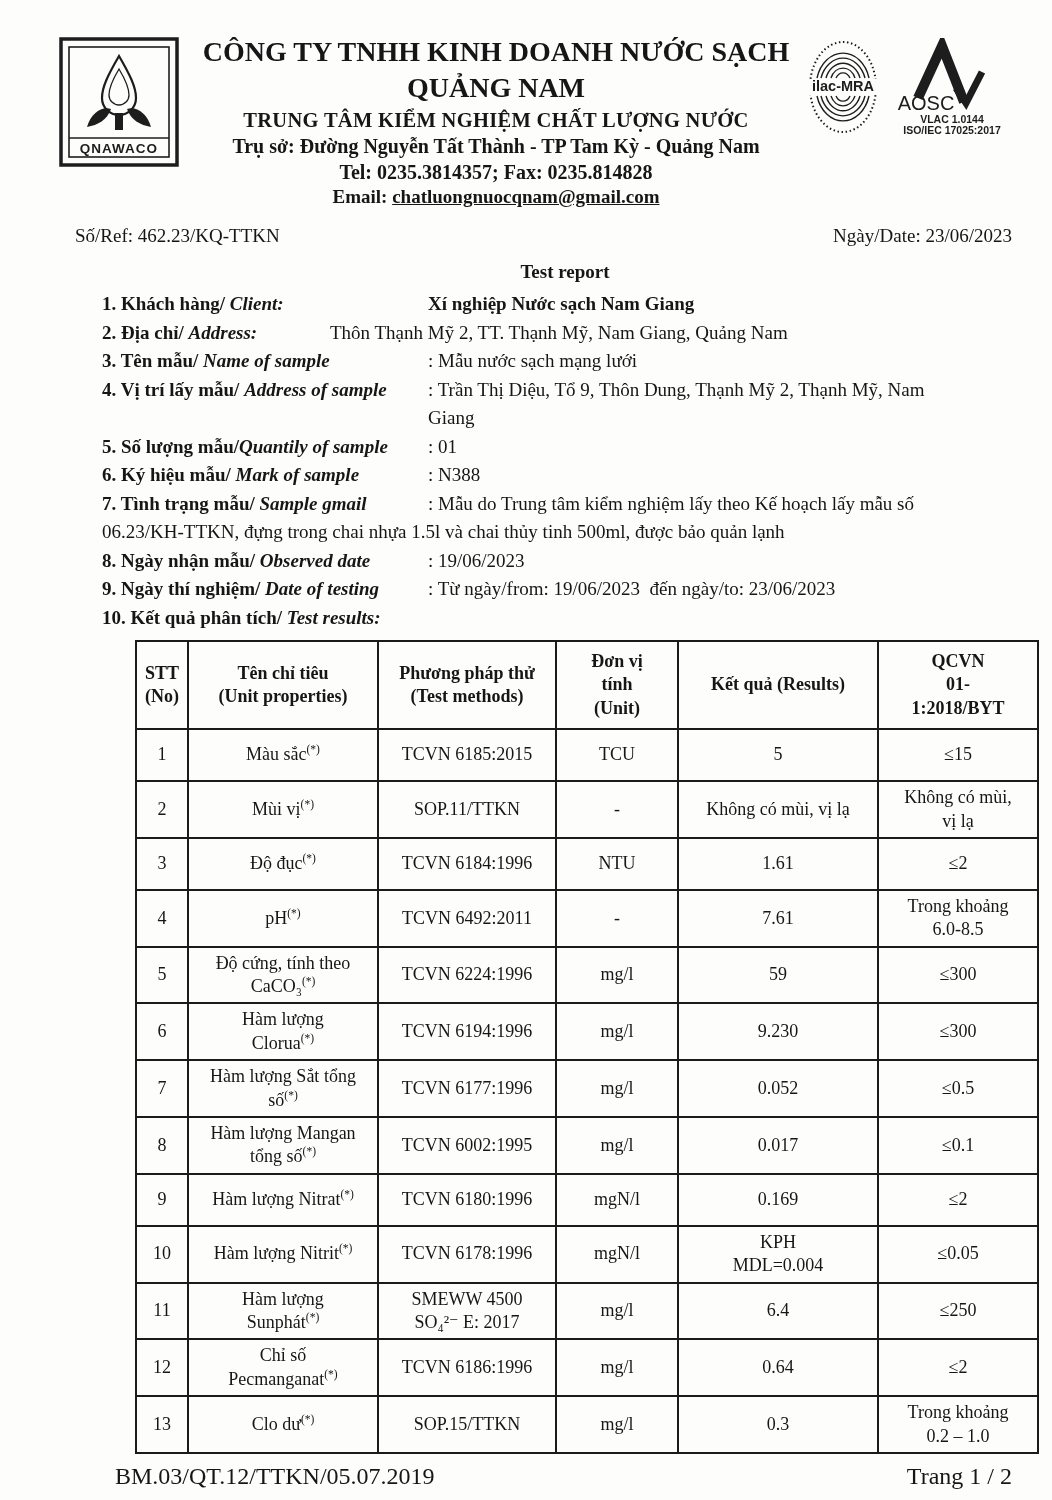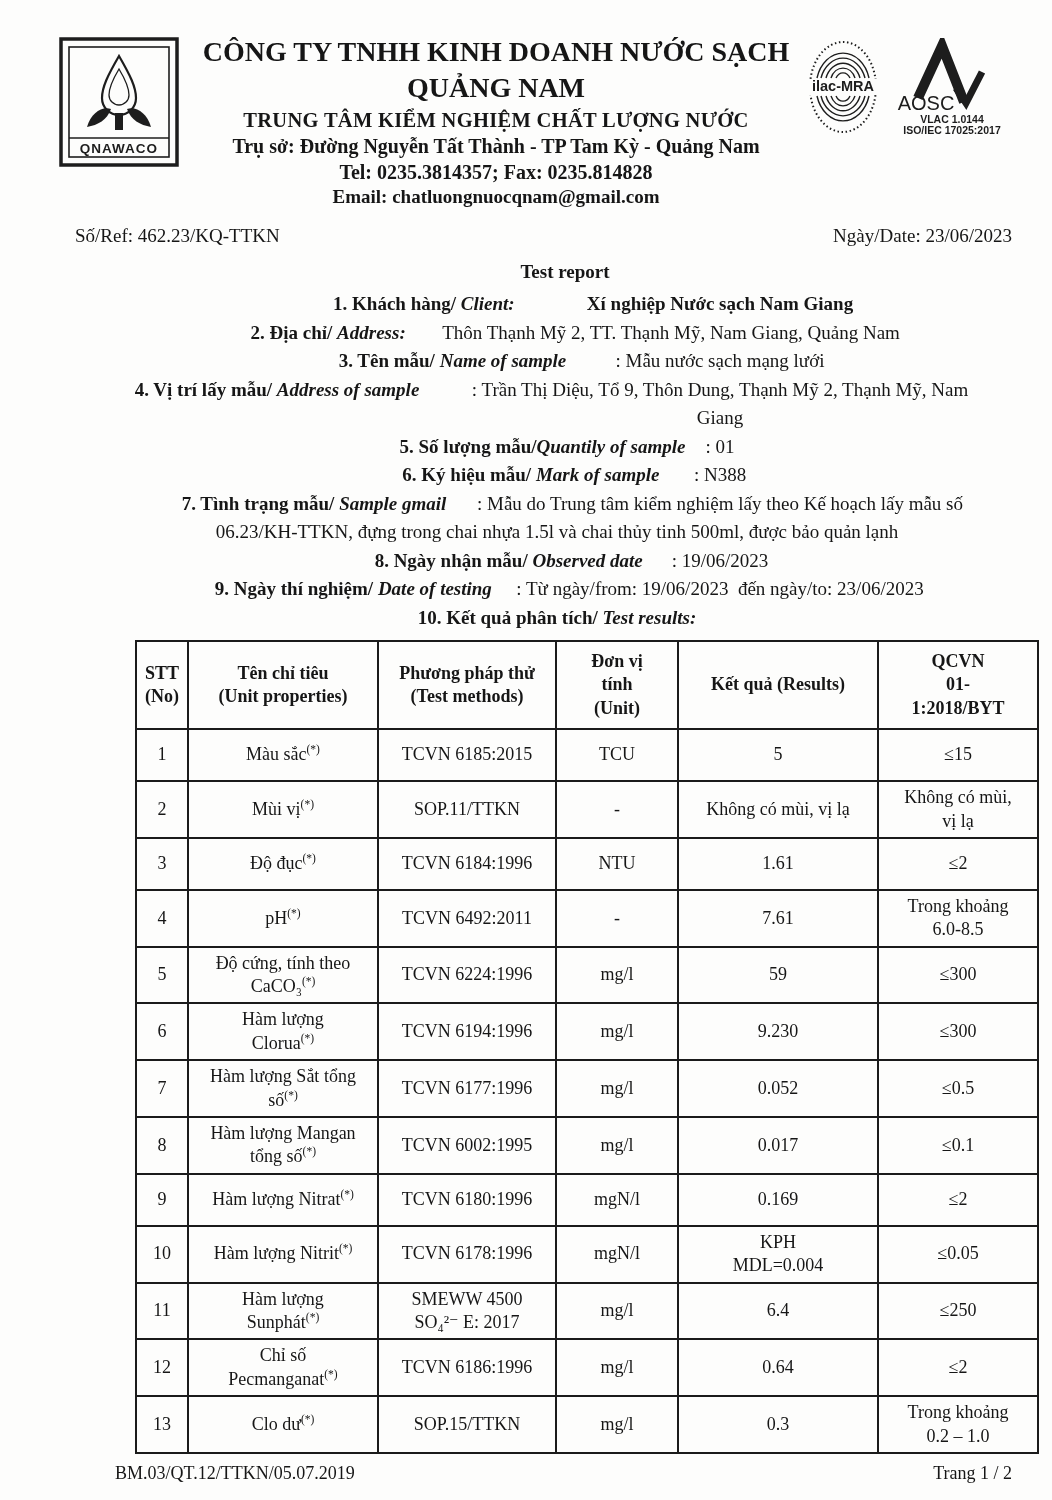--- a/index.html
+++ b/index.html
@@ -10,47 +10,47 @@
   }
   
   .hdr{display:flex; align-items:flex-start;}
   .hdr-left{width:128px; flex:0 0 128px; padding-top:4px;}
   .hdr-center{flex:1; text-align:center; line-height:1.3; padding-top:2px;}
   .h1{font-size:28px; font-weight:bold;}
   .h2{font-size:20.5px; font-weight:bold; letter-spacing:.3px;}
   .h3{font-size:20px; font-weight:bold;}
   .h4{font-size:20px; font-weight:bold;}
   .h5{font-size:19px; font-weight:bold;}
-  .u{}
+  .u{text-decoration:underline;}
   .hdr-right{flex:0 0 206px; display:flex; gap:8px; align-items:flex-start; padding-top:6px;}
   svg text{font-family:"Liberation Sans","DejaVu Sans",sans-serif;}
   
   .refline{display:flex; justify-content:space-between; margin:15px 0 0 17px; font-size:19px;}
   .title{text-align:center; font-size:21.5px; font-weight:bold; margin-top:3px; transform:translateX(30px); letter-spacing:.4px;}
   .subtitle{text-align:center; font-size:19px; font-weight:bold; margin-top:14px; transform:translateX(30px);}
   
-  .items{margin:7px 0 0 44px; font-size:19px;text-align:center;}
+  .items{margin:7px 0 0 44px; font-size:19px;}
   .item{line-height:28.5px; white-space:pre-wrap;}
   .lbl{display:inline-block; min-width:326px; vertical-align:top; font-weight:bold; white-space:pre-wrap;}
   .lbl i{font-style:italic;}
   .val{white-space:pre-wrap;}
   .i2 .lbl{min-width:228px;}
   .i1 .val{font-weight:bold;}
   .i4 .val{display:inline-block; width:560px; vertical-align:top;}
   
   table.results{border-collapse:collapse; table-layout:fixed; width:902px; margin:8px 0 0 77px; font-size:18px;}
   .results th,.results td{
     border:2px solid #1b1b1b; text-align:center; vertical-align:middle;
     padding:4px 4px; white-space:pre-line; line-height:1.3;
   }
   .results th{font-weight:bold; height:78px;}
   .results td{height:42px;}
   sup.fn{font-size:11.5px; line-height:0;}
   
-  .ftr{display:flex; justify-content:space-between; margin:9px 0 0 57px; width:897px; font-size:18px;}
+  .ftr{display:flex; justify-content:space-between; margin:9px 0 0 57px; width:897px; font-size:24px;}
 </style>
 </head>
 <body>
 
 <div class="sheet">
 
   <div class="hdr">
     <div class="hdr-left">
       <svg width="122" height="132" viewBox="0 0 122 132">
         <rect x="3" y="3" width="116" height="126" fill="none" stroke="#1d1d1d" stroke-width="3.5"></rect>

